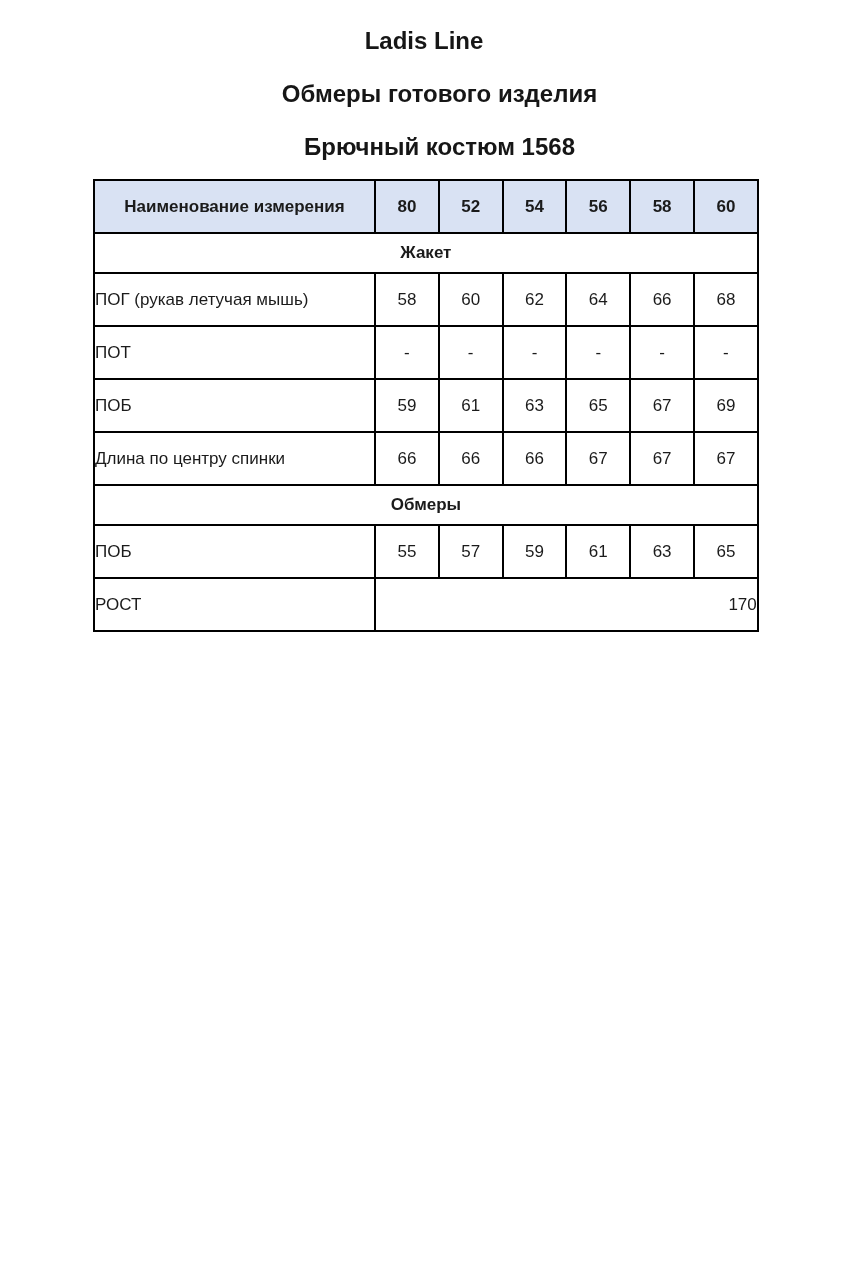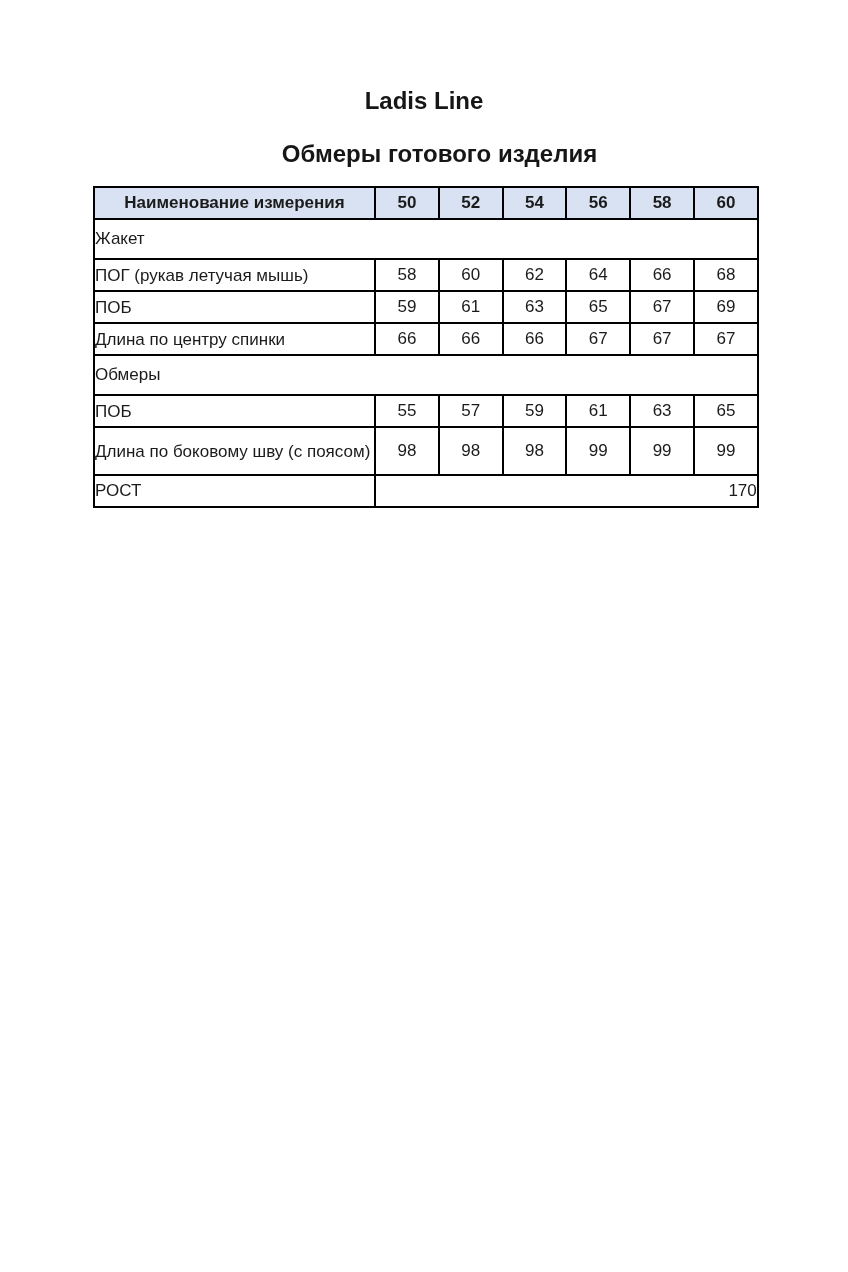--- a/index.html
+++ b/index.html
@@ -17,53 +17,54 @@
   .headings {
     text-align: center;
   }
   .heading {
     font-size: 24px;
     font-weight: bold;
     line-height: 29px;
     margin: 0;
     color: #161616;
   }
-  .heading.first  { padding-top: 86px; }
+  .heading.first  { padding-top: 26px; }
   .heading.gap    { margin-top: 24px; margin-left: 31px; }
 
   table.meas {
     border-collapse: collapse;
     table-layout: fixed;
     margin: 18px 0 0 93px;
     width: 664px;
     font-size: 17px;
     color: #1b1b1b;
   }
   table.meas td {
     border: 2px solid #000000;
     box-sizing: border-box;
     padding: 0;
     vertical-align: middle;
   }
   col.c-name { width: 281px; }
   col.c-size { width: 63.8px; }
 
-  tr.r { height: 32px; }
+  tr.r { height: 53px; }
   tr.r-sec { height: 40px; }
   tr.r-tall { height: 48px; }
 
   td.hdr {
     background: #d9e2f3;
     font-weight: bold;
     text-align: center;
   }
   td.hdr.name { text-align: center; }
 
   td.sec {
-    font-weight: normal;
+    font-weight: bold;
+    text-align: center;
   }
   td.label {
     text-align: left;
     padding: 2px 8px 2px 9px;
     line-height: 21px;
     margin-left: 28px;
   }
   td.num {
     text-align: center;
   }
@@ -75,37 +76,38 @@
     text-align: right;
     padding-left: 11px;
   }
 </style>
 </head>
 <body>
 
 <div class="headings">
   <div class="heading first">Ladis Line</div>
   <div class="heading gap">Обмеры готового изделия</div>
+  <div class="heading gap">Брючный костюм 1568</div>
 </div>
 
 <table class="meas">
   <colgroup>
     <col class="c-name">
     <col class="c-size">
       <col class="c-size">
       <col class="c-size">
     <col class="c-size">
       <col class="c-size">
       <col class="c-size">
   </colgroup>
 
   <tbody>
       <tr class="r">
     <td class="hdr name">Наименование измерения</td>
-    <td class="hdr">50</td>
+    <td class="hdr">80</td>
     <td class="hdr">52</td>
     <td class="hdr">54</td>
     <td class="hdr">56</td>
     <td class="hdr">58</td>
     <td class="hdr">60</td>
   </tr>
 
   <tr class="r-sec">
     <td class="sec" colspan="7">Жакет</td>
   </tr>
@@ -113,20 +115,29 @@
   <tr class="r">
     <td class="label">ПОГ (рукав летучая мышь)</td>
     <td class="num">58</td>
     <td class="num">60</td>
     <td class="num">62</td>
     <td class="num">64</td>
     <td class="num">66</td>
     <td class="num">68</td>
   </tr>
 
+  <tr class="r">
+    <td class="label">ПОТ</td>
+    <td class="num">-</td>
+    <td class="num">-</td>
+    <td class="num">-</td>
+    <td class="num">-</td>
+    <td class="num">-</td>
+    <td class="num">-</td>
+  </tr>
 
   <tr class="r">
     <td class="label">ПОБ</td>
     <td class="num">59</td>
     <td class="num">61</td>
     <td class="num">63</td>
     <td class="num">65</td>
     <td class="num">67</td>
     <td class="num">69</td>
   </tr>
@@ -150,29 +161,20 @@
   <tr class="r">
     <td class="label">ПОБ</td>
     <td class="num">55</td>
     <td class="num">57</td>
     <td class="num">59</td>
     <td class="num">61</td>
     <td class="num">63</td>
     <td class="num">65</td>
   </tr>
 
-  <tr class="r-tall">
-    <td class="label">Длина по боковому шву (с поясом)</td>
-    <td class="num">98</td>
-    <td class="num">98</td>
-    <td class="num">98</td>
-    <td class="num">99</td>
-    <td class="num">99</td>
-    <td class="num">99</td>
-  </tr>
 
 
   <tr class="r">
     <td class="foot-label">РОСТ</td>
     <td class="foot-value" colspan="6">170</td>
   </tr>
 </tbody>
   </table>
 
 </body></html>

